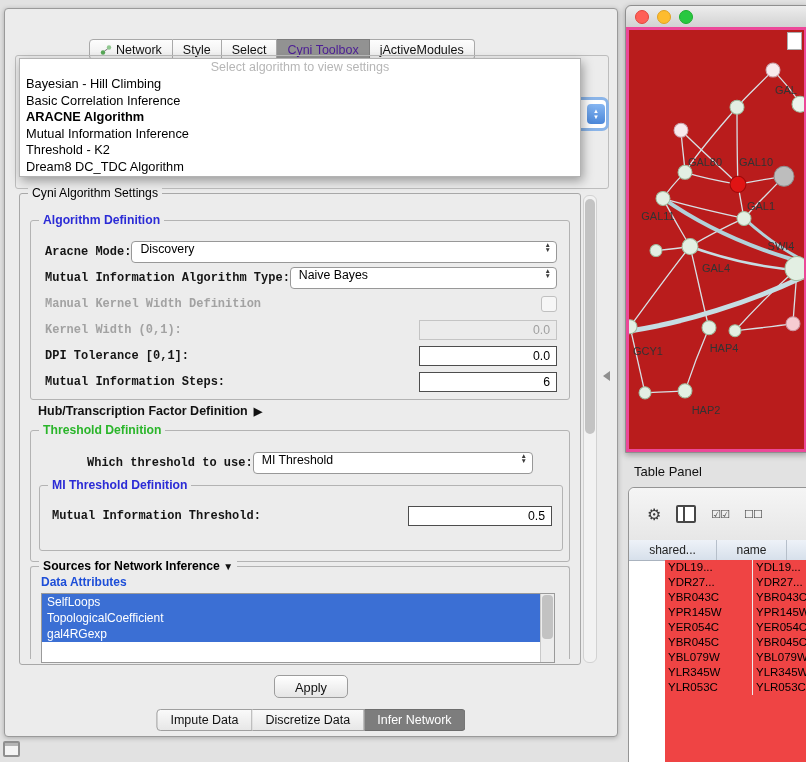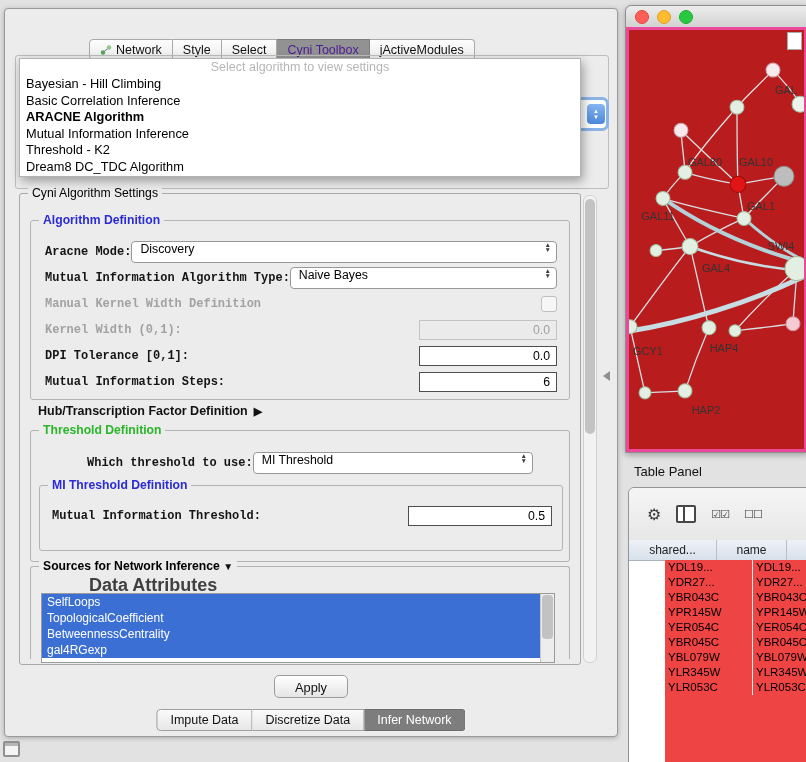--- a/index.html
+++ b/index.html
@@ -56,21 +56,21 @@
   .hub-arrow{font-size:11px;color:#111;}
 
   .threshold-box{position:absolute;left:10px;top:236px;width:538px;height:130px;border:1px solid #b3b3b3;border-radius:3px;}
   .which-row{position:absolute;left:56px;right:36px;top:20px;height:24px;display:flex;align-items:center;}
   .mi-box{position:absolute;left:8px;top:54px;width:522px;height:64px;border:1px solid #b3b3b3;border-radius:3px;}
   .mi-row{position:absolute;left:12px;right:10px;top:16px;height:28px;display:flex;align-items:center;}
   .mi-row .tfield{width:130px;}
 
   .sources-box{position:absolute;left:10px;top:372px;width:538px;height:92px;border:1px solid #b3b3b3;border-radius:3px 3px 0 0;border-bottom:none;}
   .src-arrow{font-size:10px;color:#111;}
-  .data-attrs-label{position:absolute;left:10px;top:8px;font-size:18px;font-weight:bold;color:#404040;margin-left:48px;}
+  .data-attrs-label{position:absolute;left:10px;top:8px;font-size:12px;font-weight:bold;color:#1d4ed8;}
   .attr-list{position:absolute;left:10px;top:26px;width:512px;height:68px;background:#fff;border:1px solid #9a9a9a;overflow:hidden;}
   .attr-item{height:16px;line-height:16px;padding-left:5px;font-size:12px;color:#fff;background:#3b6fd4;width:calc(100% - 14px);white-space:nowrap;}
   .attr-scroll{position:absolute;right:0;top:0;width:13px;height:100%;background:#ededed;border-left:1px solid #c9c9c9;}
   .attr-thumb{position:absolute;left:1px;right:1px;top:1px;height:44px;background:#c2c2c2;border-radius:4px;}
 
   .apply-btn{position:absolute;left:50%;transform:translateX(-50%);top:666px;width:74px;height:23px;background:linear-gradient(#ffffff,#e5e5e5);border:1px solid #9c9c9c;border-radius:5px;font-size:12.8px;color:#111;text-align:center;line-height:21px;}
 
   .bottom-tabs{position:absolute;left:50%;transform:translateX(-50%);top:700px;display:flex;}
   .btab{height:20px;line-height:20px;padding:0 13px;font-size:12.5px;color:#111;background:linear-gradient(#fafafa,#e7e7e7);border:1px solid #9f9f9f;border-left:none;white-space:nowrap;}
   .btab:first-child{border-left:1px solid #9f9f9f;border-radius:4px 0 0 4px;}
@@ -226,21 +226,20 @@
           </div>
         </div>
       </div>
 
       <div class="sources-box">
         <span class="box-label bold"><span>Sources for Network Inference</span> <span class="src-arrow">▼</span></span>
         <div class="data-attrs-label">Data Attributes</div>
         <div class="attr-list">
           <div class="attr-item">SelfLoops</div>
           <div class="attr-item">TopologicalCoefficient</div>
-          <div class="attr-item">BetweennessCentrality</div>
           <div class="attr-item">gal4RGexp</div>
           <div class="attr-scroll">
             <div class="attr-thumb"></div>
           </div>
         </div>
       </div>
     </div>
 
     <div class="v-scrollbar">
       <div class="v-thumb"></div>

